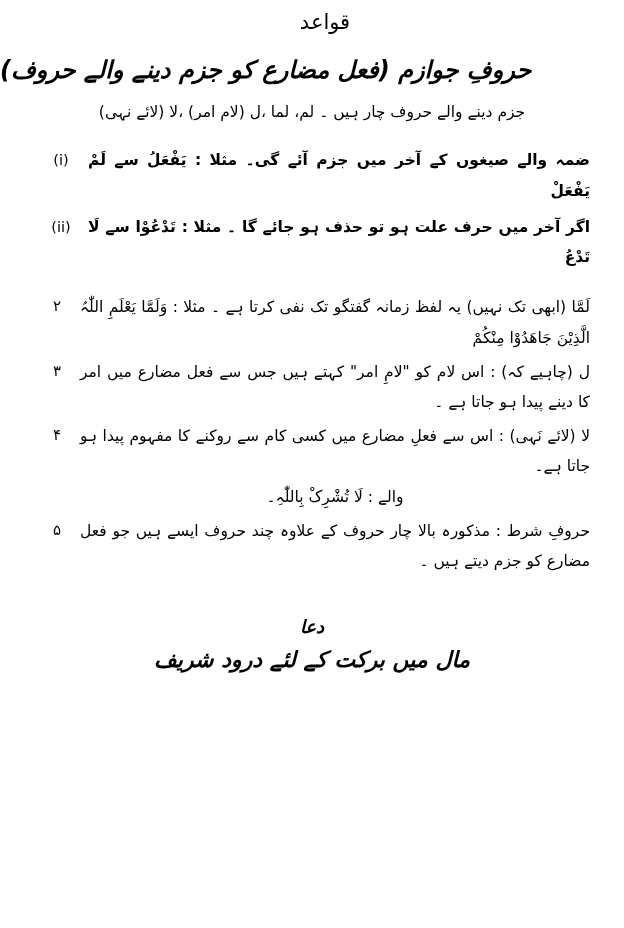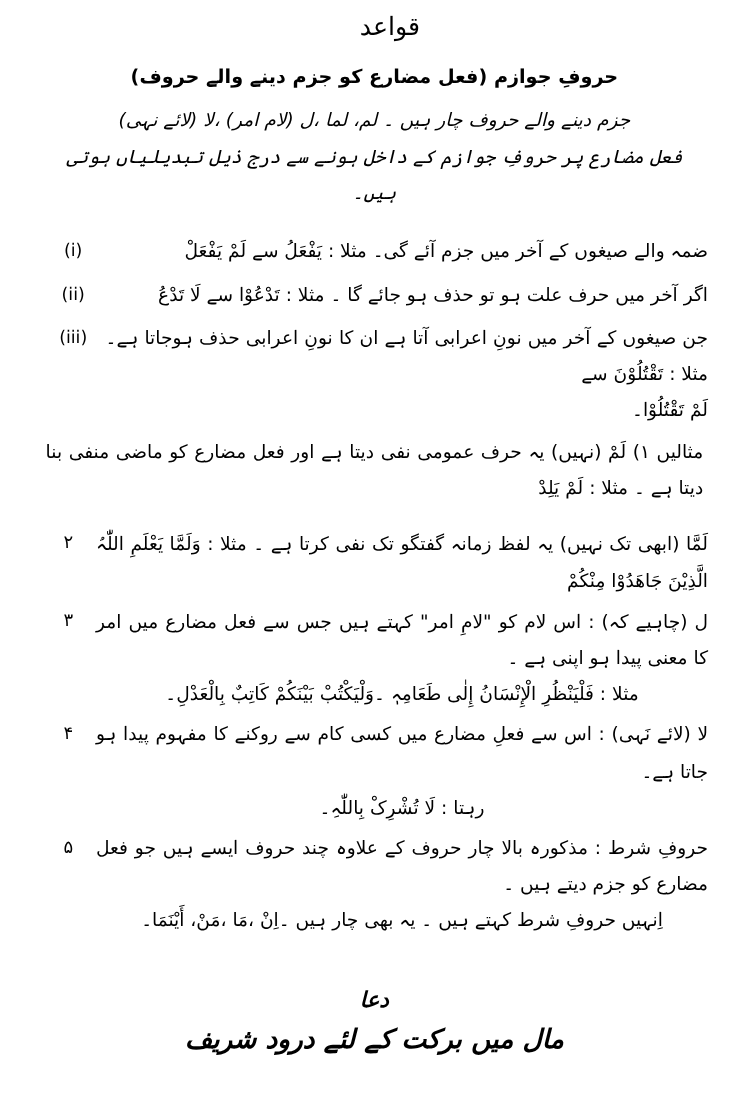--- a/index.html
+++ b/index.html
@@ -24,34 +24,34 @@
   }
   .doc-title {
     text-align: center;
     font-size: 21px;
     font-weight: normal;
     margin: 10px 0 4px 0;
     letter-spacing: 0.5px;
     padding-left: 26px;
   }
   .section-heading {
-    text-align: center;
-    font-size: 16px;
+    text-align: left;
+    font-size: 24px;
     margin: 18px 0 10px 0;
     line-height: 1.5;
+    font-style: italic;
   }
   .para {
     font-size: 15.5px;
     line-height: 1.9;
     text-align: justify;
     margin: 0 38px 2px 38px;
   }
   .para.center-ish {
     text-align: center;
-    font-style: italic;
   }
   .rule-list {
     margin: 10px 34px 4px 34px;
   }
   .rule-row {
     display: flex;
     flex-direction: row-reverse;
     align-items: flex-start;
     justify-content: flex-start;
     margin-bottom: 6px;
@@ -62,20 +62,21 @@
     text-align: center;
     font-size: 14.5px;
     line-height: 1.95;
     padding-top: 1px;
   }
   .rule-text {
     flex: 1 1 auto;
     font-size: 15.5px;
     line-height: 1.95;
     text-align: justify;
+    font-weight: bold;
   }
   .rule-text .cont-right {
     display: block;
     text-align: right;
   }
   .numbered-list {
     margin: 8px 34px 4px 34px;
   }
   .num-row {
     display: flex;
@@ -119,79 +120,68 @@
 </head>
 <body>
 
 <div class="page">
 
   <h1 class="doc-title">قواعد</h1>
 
   <h2 class="section-heading">حروفِ جوازم (فعل مضارع کو جزم دینے والے حروف)</h2>
 
   <p class="para center-ish">جزم دینے والے حروف چار ہیں ۔ لم، لما ،ل (لام امر) ،لا (لائے نہی)</p>
-  <p class="para center-ish">فعل مضارع پر حروفِ جوازم کے داخل ہونے سے درج ذیل تبدیلیاں ہوتی ہیں۔</p>
 
   <div class="spacer-sm"></div>
 
   <div class="rule-list">
 
     <div class="rule-row">
       <div class="rule-marker">(i)</div>
       <div class="rule-text">ضمہ والے صیغوں کے آخر میں جزم آئے گی۔ مثلا : یَفْعَلُ سے لَمْ یَفْعَلْ</div>
     </div>
 
     <div class="rule-row">
       <div class="rule-marker">(ii)</div>
       <div class="rule-text">اگر آخر میں حرف علت ہو تو حذف ہو جائے گا ۔ مثلا : تَدْعُوْا سے لَا تَدْعُ</div>
     </div>
 
-    <div class="rule-row">
-      <div class="rule-marker">(iii)</div>
-      <div class="rule-text">
-        <span>جن صیغوں کے آخر میں نونِ اعرابی آتا ہے ان کا نونِ اعرابی حذف ہوجاتا ہے۔ مثلا : تَقْتُلُوْنَ سے</span>
-        <span class="cont-right">لَمْ تَقْتُلُوْا۔</span>
-      </div>
-    </div>
 
 
   </div>
 
-  <p class="para">مثالیں ۱) لَمْ (نہیں) یہ حرف عمومی نفی دیتا ہے اور فعل مضارع کو ماضی منفی بنا دیتا ہے ۔ مثلا : لَمْ یَلِدْ</p>
 
   <div class="spacer-sm"></div>
 
   <div class="numbered-list">
 
     <div class="num-row">
       <div class="num-marker">۲</div>
       <div class="num-text">لَمَّا (ابھی تک نہیں) یہ لفظ زمانہ گفتگو تک نفی کرتا ہے ۔ مثلا : وَلَمَّا یَعْلَمِ اللّٰہُ الَّذِیْنَ جَاھَدُوْا مِنْکُمْ</div>
     </div>
 
     <div class="num-row">
       <div class="num-marker">۳</div>
       <div class="num-text">
-        <span>ل (چاہیے کہ) : اس لام کو "لامِ امر" کہتے ہیں جس سے فعل مضارع میں امر کا معنی پیدا ہو اپنی ہے ۔</span>
-        <span class="sub-line">مثلا : فَلْیَنْظُرِ الْإِنْسَانُ إِلٰی طَعَامِہٖ ۔وَلْیَکْتُبْ بَیْنَکُمْ کَاتِبٌ بِالْعَدْلِ۔</span>
+        <span>ل (چاہیے کہ) : اس لام کو "لامِ امر" کہتے ہیں جس سے فعل مضارع میں امر کا دینے پیدا ہو جاتا ہے ۔</span>
       </div>
     </div>
 
     <div class="num-row">
       <div class="num-marker">۴</div>
       <div class="num-text">
         <span>لا (لائے نَہی) : اس سے فعلِ مضارع میں کسی کام سے روکنے کا مفہوم پیدا ہو جاتا ہے۔</span>
-        <span class="sub-line">رہتا : لَا تُشْرِکْ بِاللّٰہِ۔</span>
+        <span class="sub-line">والے : لَا تُشْرِکْ بِاللّٰہِ۔</span>
       </div>
     </div>
 
     <div class="num-row">
       <div class="num-marker">۵</div>
       <div class="num-text">
         <span>حروفِ شرط : مذکورہ بالا چار حروف کے علاوہ چند حروف ایسے ہیں جو فعل مضارع کو جزم دیتے ہیں ۔</span>
-        <span class="sub-line">اِنہیں حروفِ شرط کہتے ہیں ۔ یہ بھی چار ہیں ۔اِنْ ،مَا ،مَنْ، أَیْنَمَا۔</span>
       </div>
     </div>
 
   </div>
 
   <div class="spacer-md"></div>
 
   <h3 class="dua-title">دعا</h3>
   <h2 class="dua-heading">مال میں برکت کے لئے درود شریف</h2>
 

